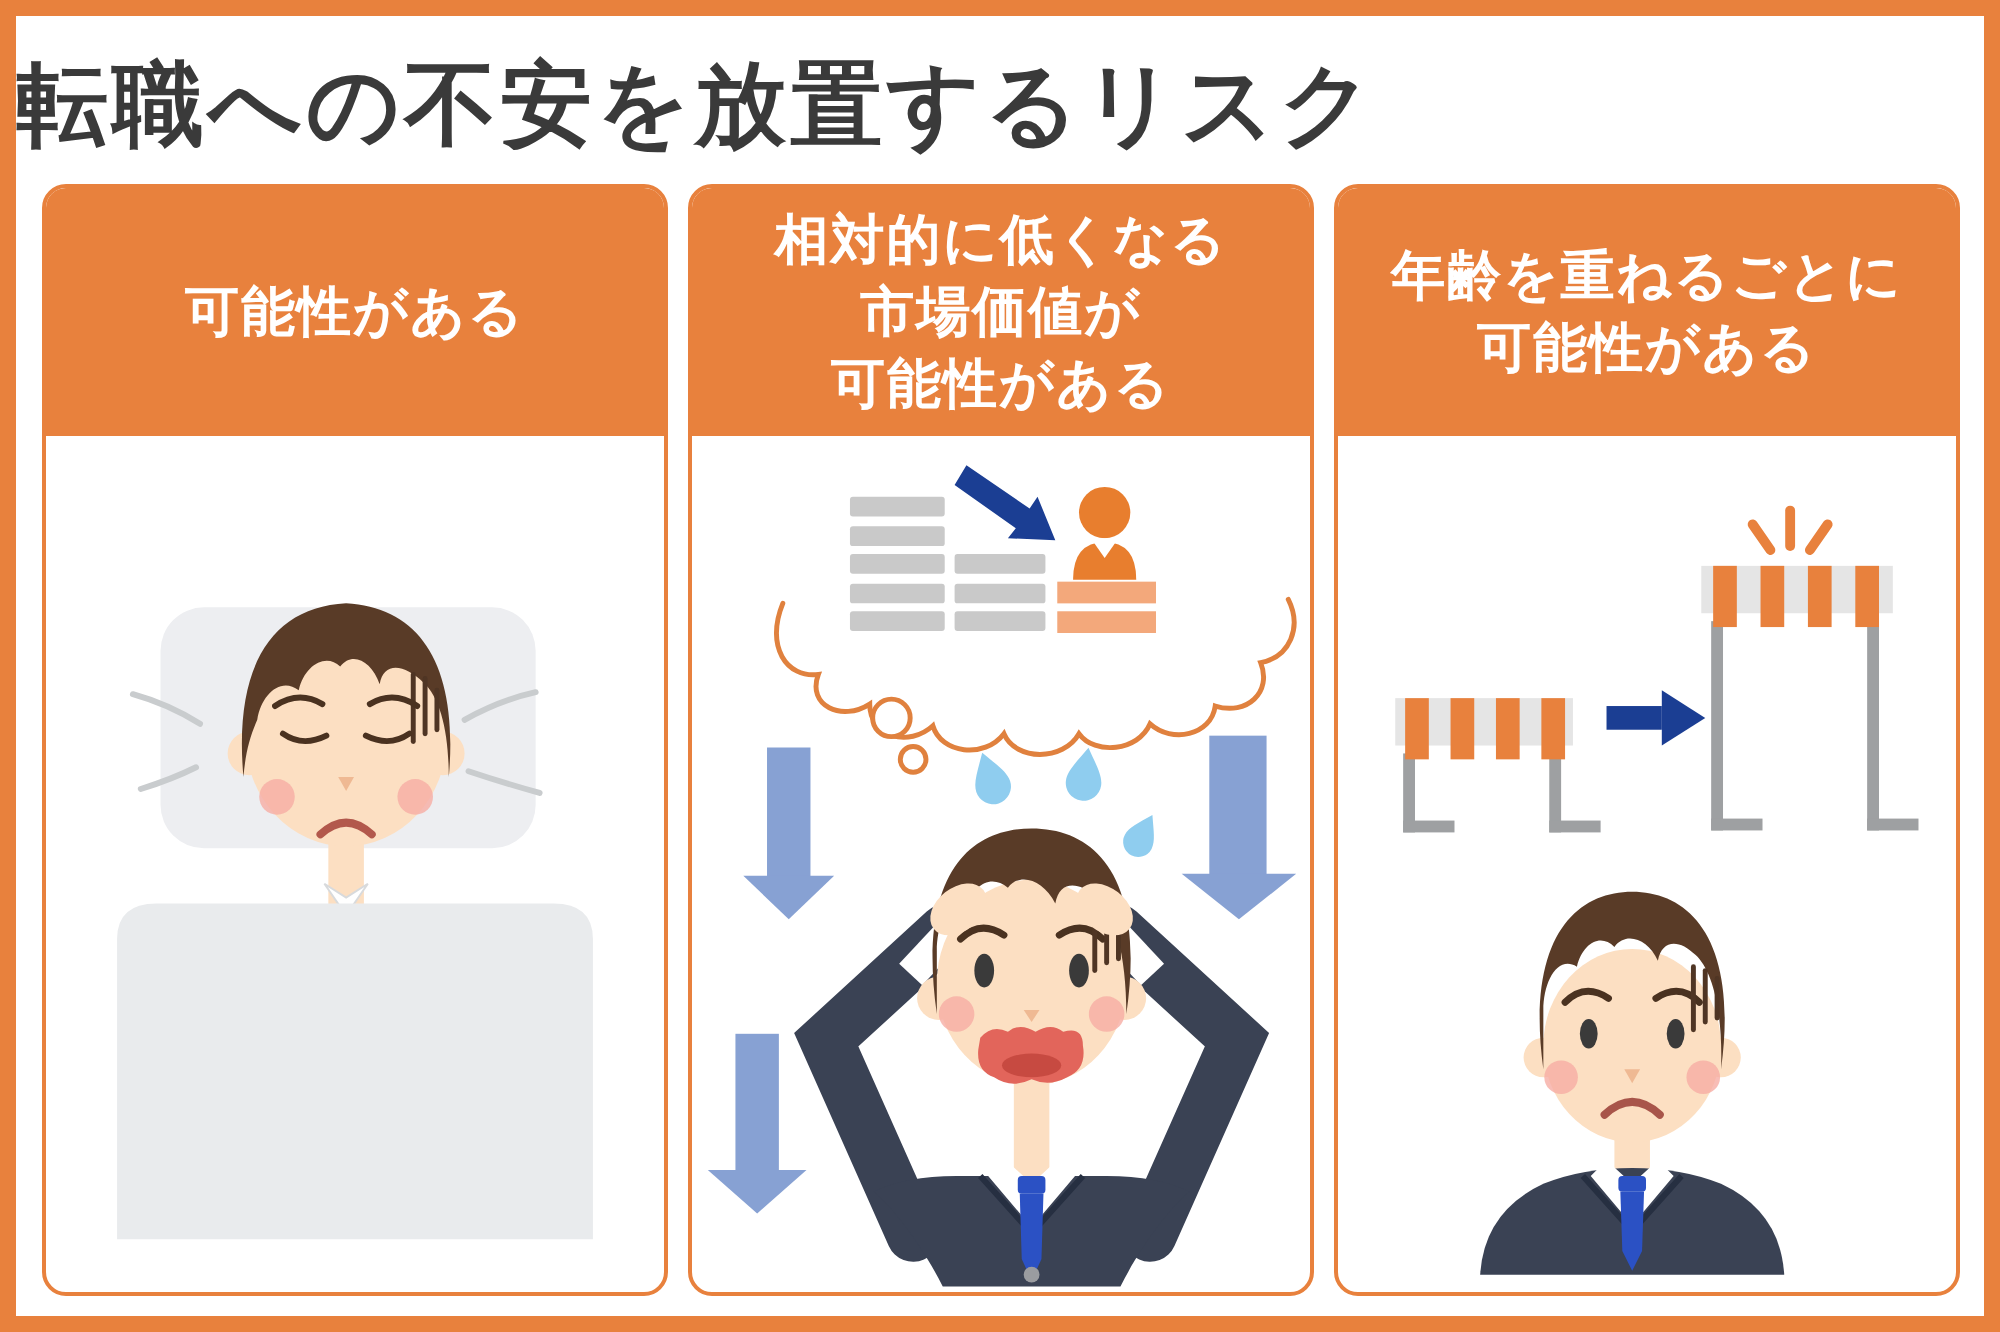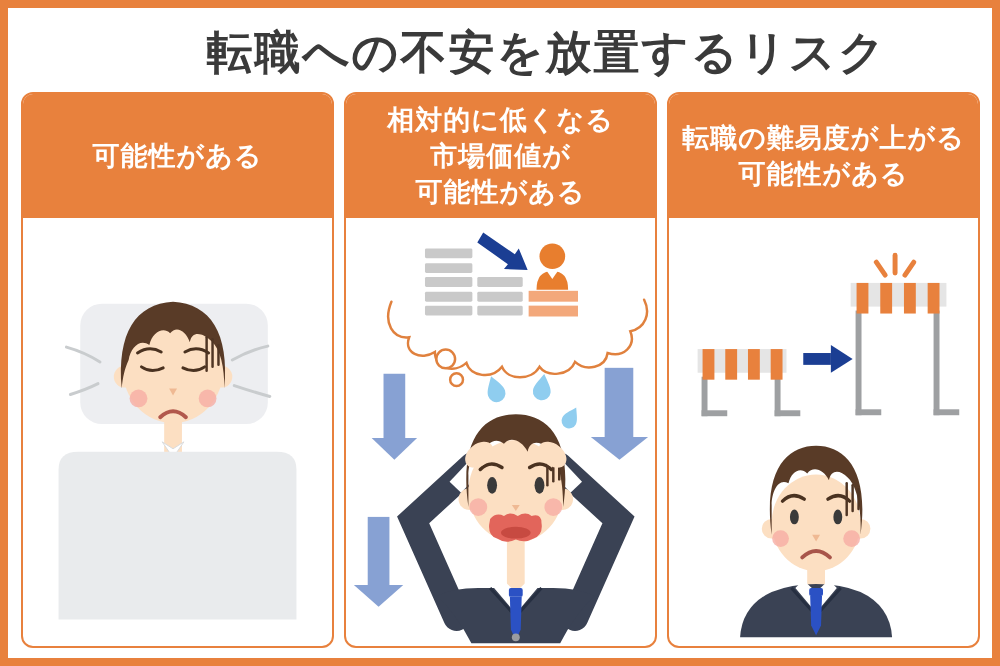--- a/index.html
+++ b/index.html
@@ -1,19 +1,19 @@
 <!DOCTYPE html>
 <html><head>
 <meta charset="utf-8">
 <style>
   html,body{margin:0;padding:0;width:1000px;height:666px;overflow:hidden;
     font-family:"Liberation Sans","DejaVu Sans",sans-serif;}
   .frame{position:absolute;left:0;top:0;width:1000px;height:666px;background:#E8813D;}
   .inner{position:absolute;left:8px;top:8px;width:984px;height:650px;background:#ffffff;}
-  .title{position:absolute;left:0;top:16px;width:879px;text-align:right;
+  .title{position:absolute;left:0;top:16px;width:879px;text-align:left;
     font-size:46px;font-weight:800;color:#3A3A3A;letter-spacing:2px;line-height:56px;}
   .panels{position:absolute;left:13px;top:84px;width:959px;height:556px;
     display:flex;gap:10px;}
   .panel{flex:1;background:#fff;border:2px solid #E8813D;border-radius:12px;
     overflow:hidden;display:flex;flex-direction:column;}
   .panel-header{background:#E8813D;height:124px;display:flex;flex-direction:column;
     justify-content:center;align-items:center;color:#fff;font-weight:700;
     font-size:27px;line-height:36px;text-align:center;letter-spacing:1px;}
   .panel-body{flex:1;position:relative;}
   .panel-body svg{position:absolute;left:0;top:0;width:100%;height:100%;}
@@ -159,21 +159,21 @@
             <ellipse cx="172" cy="316" rx="15" ry="6" fill="#C4473E" opacity="0.9"></ellipse>
             <ellipse cx="135" cy="237" rx="16" ry="11" transform="rotate(-38 135 237)" fill="#FCDFC2"></ellipse>
             <ellipse cx="209" cy="237" rx="16" ry="11" transform="rotate(38 209 237)" fill="#FCDFC2"></ellipse>
           </g>
         </svg>
       </div>
     </div>
 
     <div class="panel">
       <div class="panel-header">
-        <span>転職の難易度が上がる</span>
+        <span>年齢を重ねるごとに</span>
         <span>可能性がある</span>
       </div>
       <div class="panel-body">
         <svg viewBox="0 0 313 428">
 
           <g>
             <rect x="33" y="158" width="6" height="40" fill="#9EA0A2"></rect>
             <rect x="107" y="158" width="6" height="40" fill="#9EA0A2"></rect>
             <rect x="33" y="192" width="26" height="6" fill="#9EA0A2"></rect>
             <rect x="107" y="192" width="26" height="6" fill="#9EA0A2"></rect>

